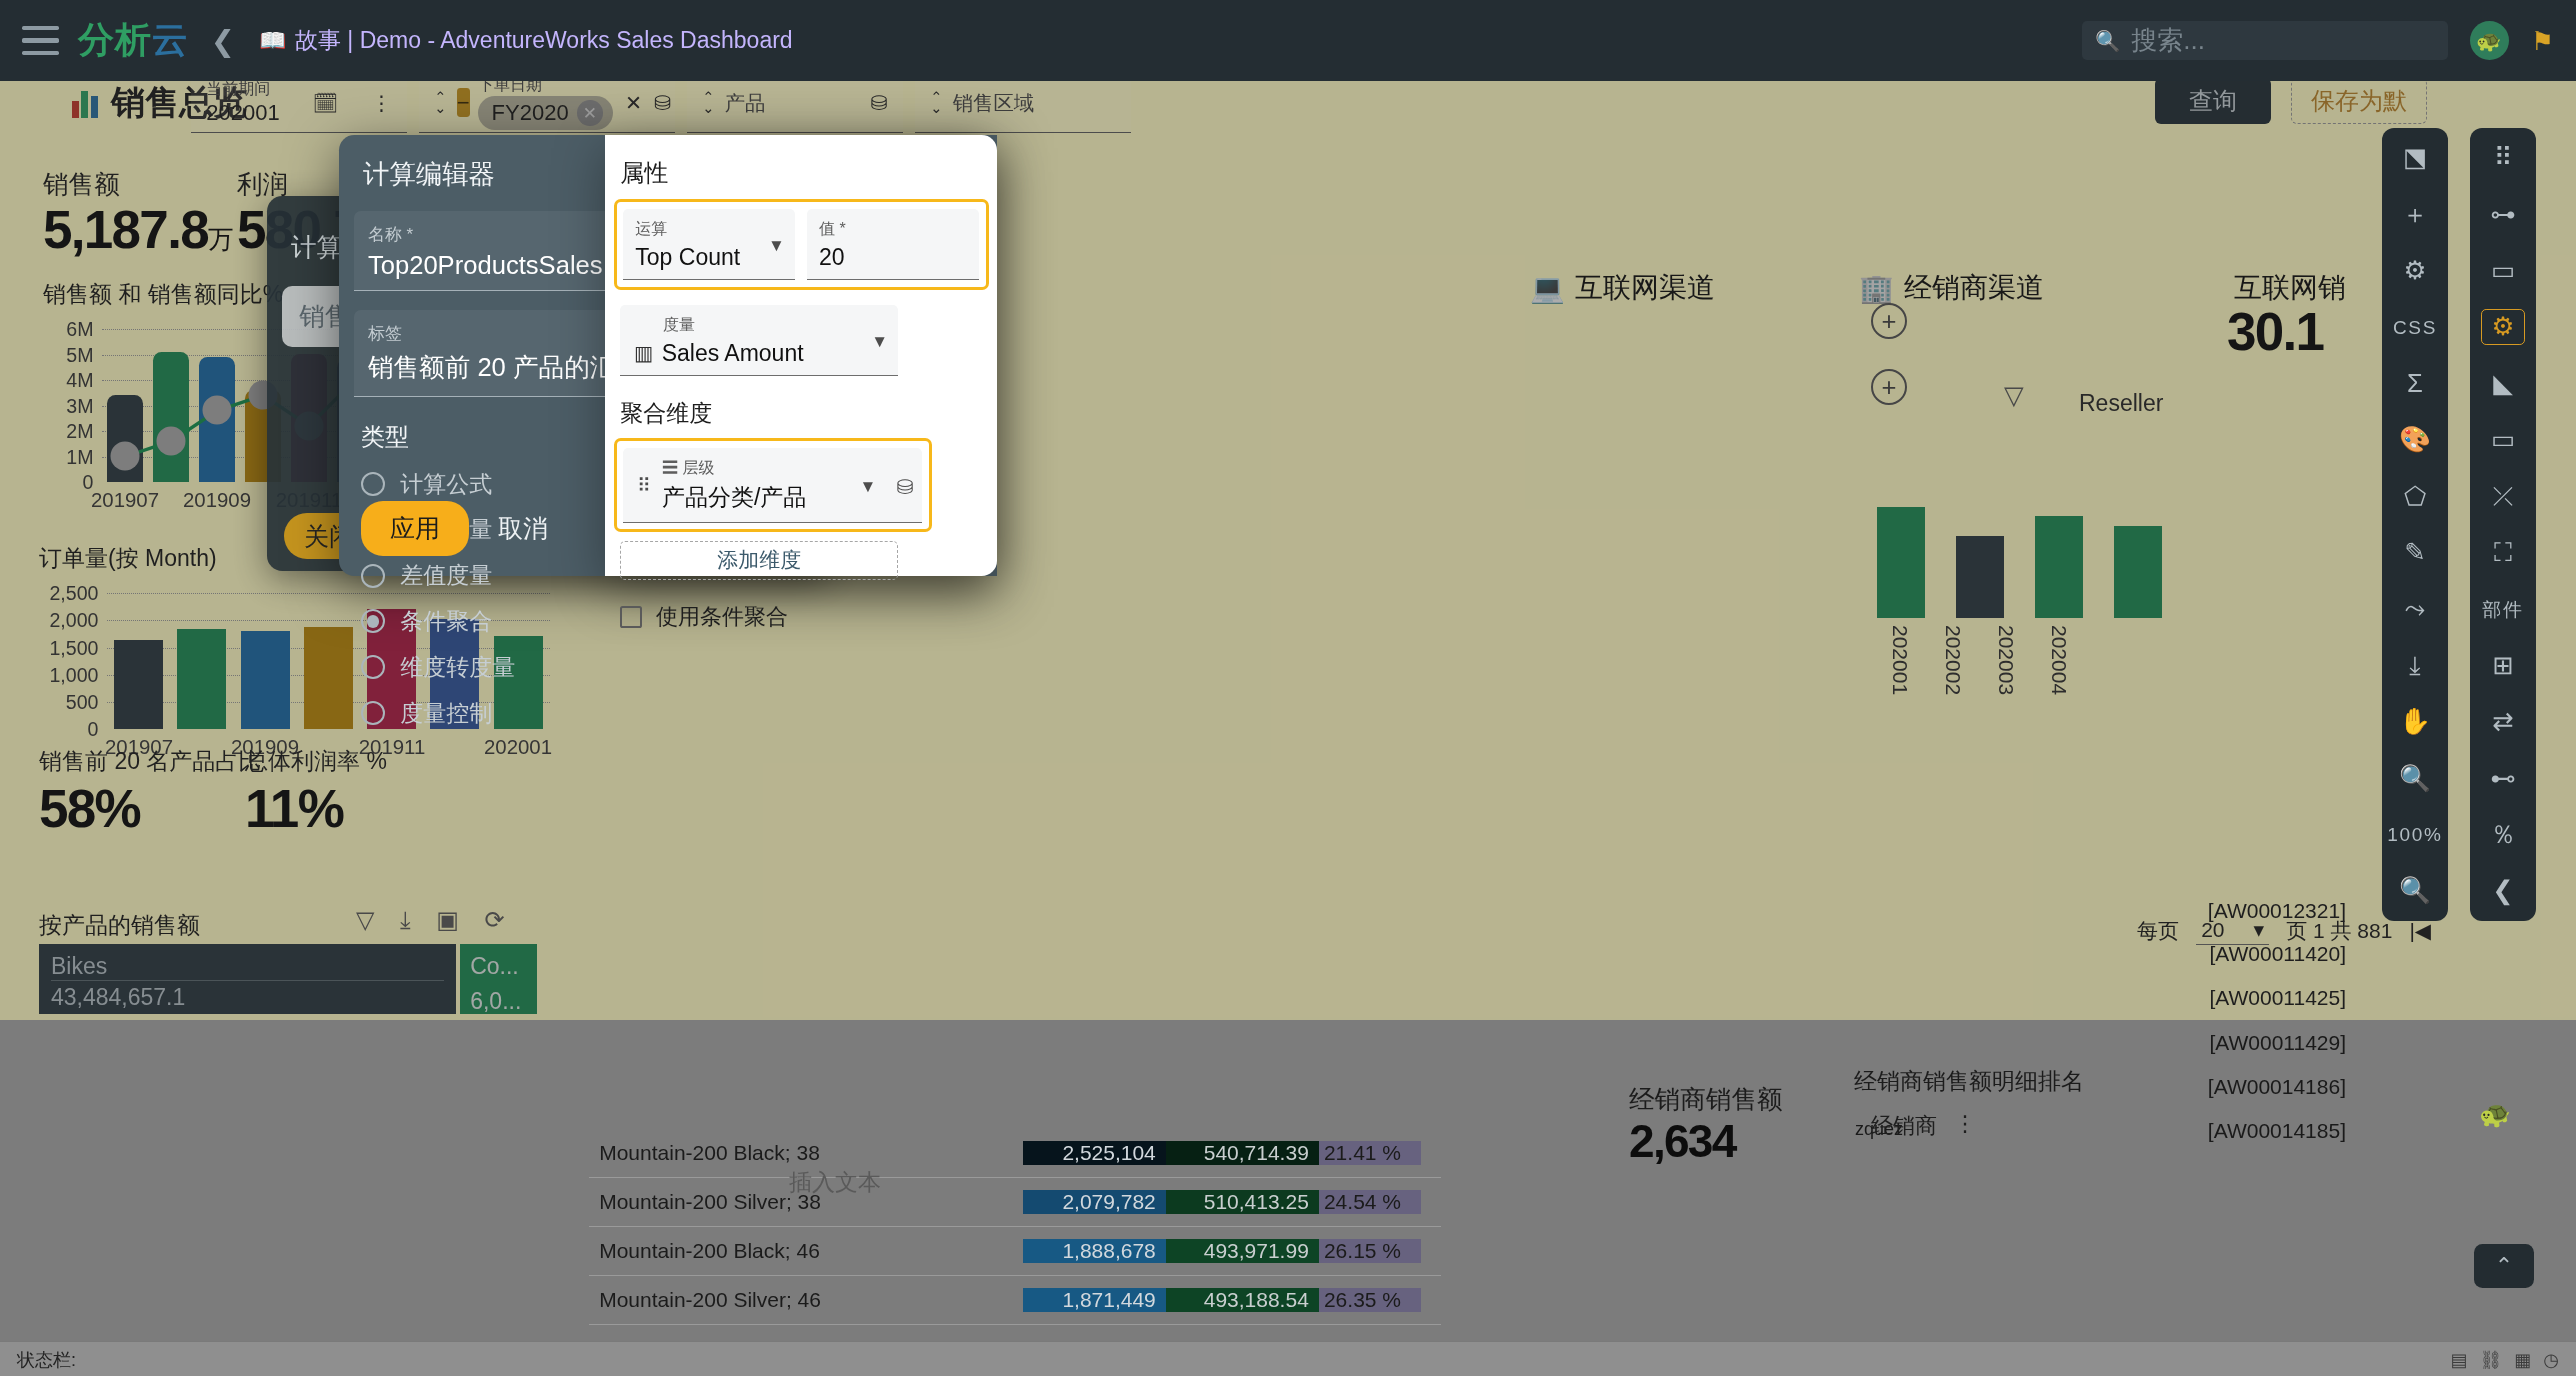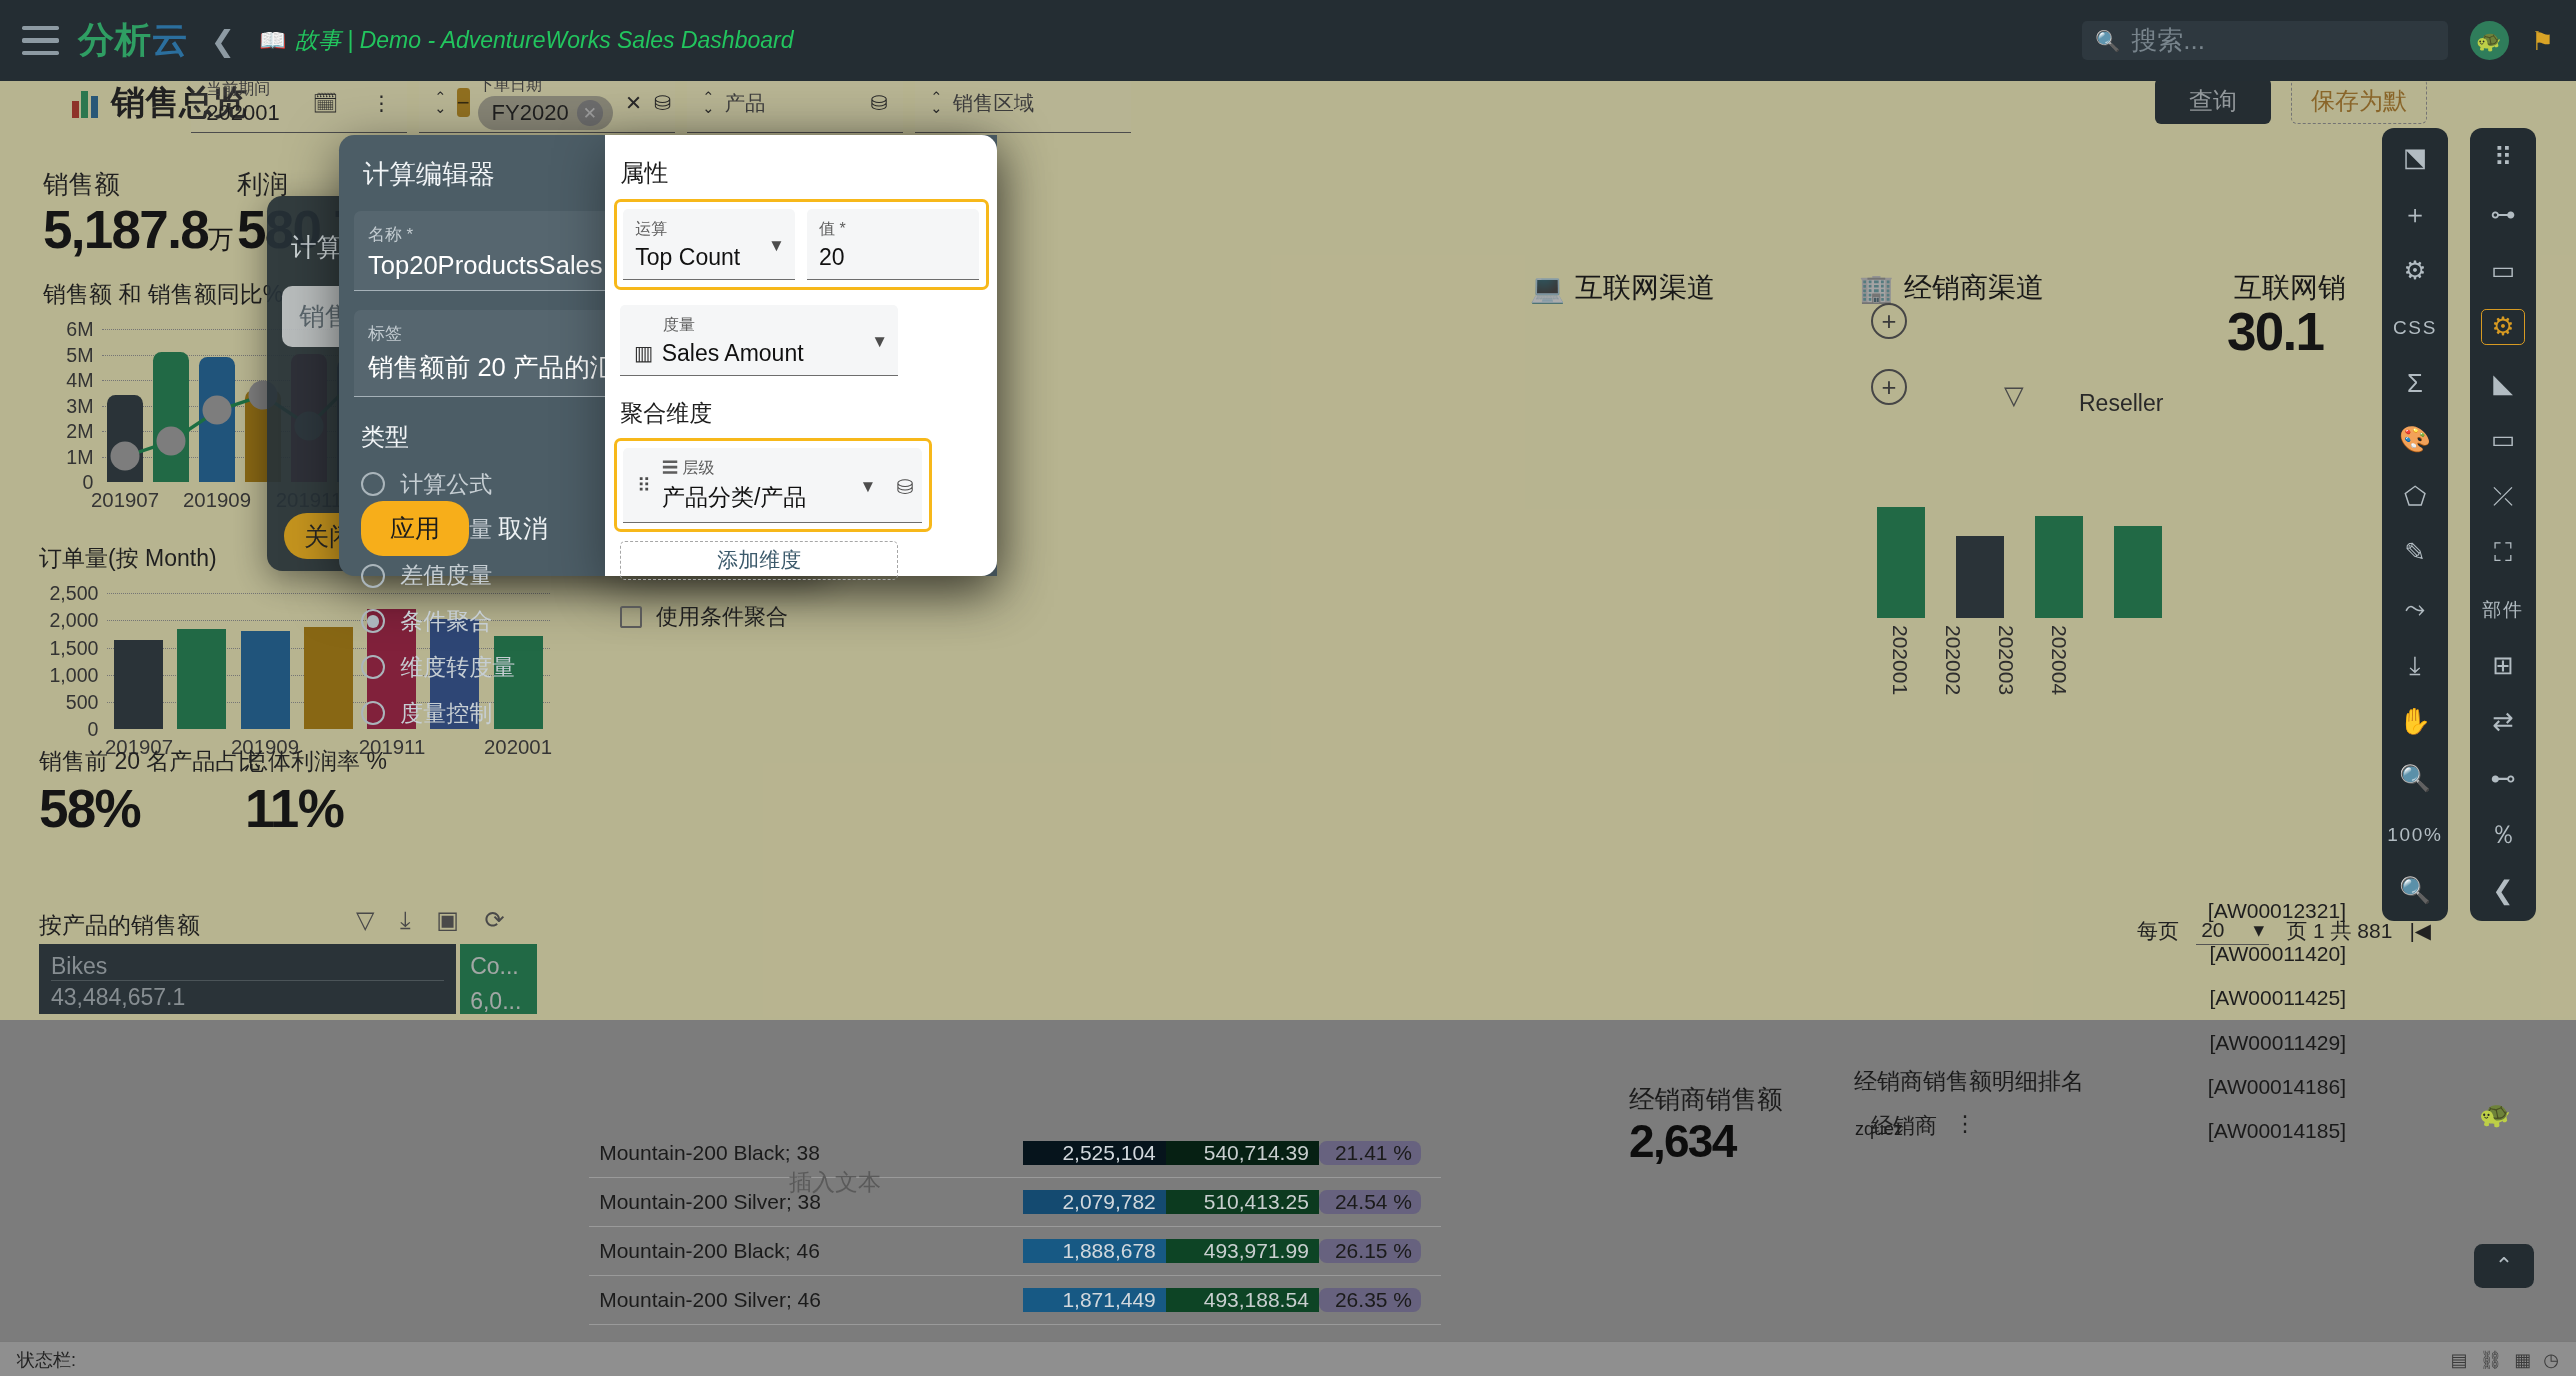--- a/index.html
+++ b/index.html
@@ -17,21 +17,21 @@
     position: absolute; left: 0; top: 0; width: 2576px; height: 81px;
     background: #242d33; display: flex; align-items: center; padding: 0 22px;
   }
   .burger { width: 37px; height: 29px; display: flex; flex-direction: column;
     justify-content: space-between; margin-right: 19px; cursor: pointer; }
   .burger i { display: block; height: 4.3px; background: #8d9aa3; border-radius: 1.7px; }
   .brand { font-size: 36px; font-weight: bold; letter-spacing: 0.9px; margin-right: 22px; }
   .brand .g { color: #2f9e63; } .brand .b { color: #2b6f9e; }
   .chev-back { color: #8d9aa3; font-size: 29px; margin-right: 24px; cursor: pointer; }
   .story-icon { color: #98a5ad; font-size: 22px; margin-right: 8.5px; }
-  .story-title { color: #22c55e; font-size: 23px; white-space: nowrap; font-style: italic; }
+  .story-title { color: #c4b5fd; font-size: 23px; white-space: nowrap; }
   .appbar-right { margin-left: auto; display: flex; align-items: center; gap: 22px; }
   .searchbox { width: 366px; height: 39px; background: #2e383f; border-radius: 5.1px;
     display: flex; align-items: center; padding: 0 13.6px; gap: 10.2px; }
   .searchbox .ph { color: #78848c; font-size: 26px; }
   .av { width: 39px; height: 39px; border-radius: 50%; background: #2f7d5b;
     display:flex; align-items:center; justify-content:center; font-size: 20.4px; }
   .flag { color: #d9a326; font-size: 25.6px; }
 
   
   .dash { position: absolute; left: 0; top: 56px; width: 2576px; height: 964px;
@@ -89,21 +89,21 @@
   .plus-btn { position:absolute; width:36px;height:36px;border:2.6px solid #555;border-radius:50%;
     color:#444; font-size:25.6px; display:flex;align-items:center;justify-content:center; cursor:pointer;}
 
   
   .ptab { position:absolute; left:589px; top:1073px; width:852px; }
   .prow { display:flex; align-items:center; height:49px; border-bottom:0.9px solid #9a9a9a;
     font-size:21px; color:#1b1b1b; }
   .pname { width:434px; padding-left:10.2px; }
   .pnum1 { width:143px; text-align:right; padding-right:10.2px; color:#d2d8dd; }
   .pnum2 { width:153px; text-align:right; padding-right:10.2px; color:#c9cfcf; }
-  .ppct  { width:102px; text-align:right; padding-right:9px;border-radius:8px; }
+  .ppct  { width:102px; text-align:right; padding-right:20px; }
 
   
   .rrow { position:absolute; right:230px; font-size:21px; color:#1a1a1a; text-align:right; }
 
   
   .rail { position:absolute; top:128px; width:66px; background:#232c31;
     border-radius:12px; display:flex; flex-direction:column; align-items:center;
     padding:12px 0; gap:20.4px; }
   .rail .ri { color:#b2bcc2; font-size:25.6px; cursor:pointer; line-height:1;
     display:flex;align-items:center;justify-content:center;width:44px;height:36px;}

